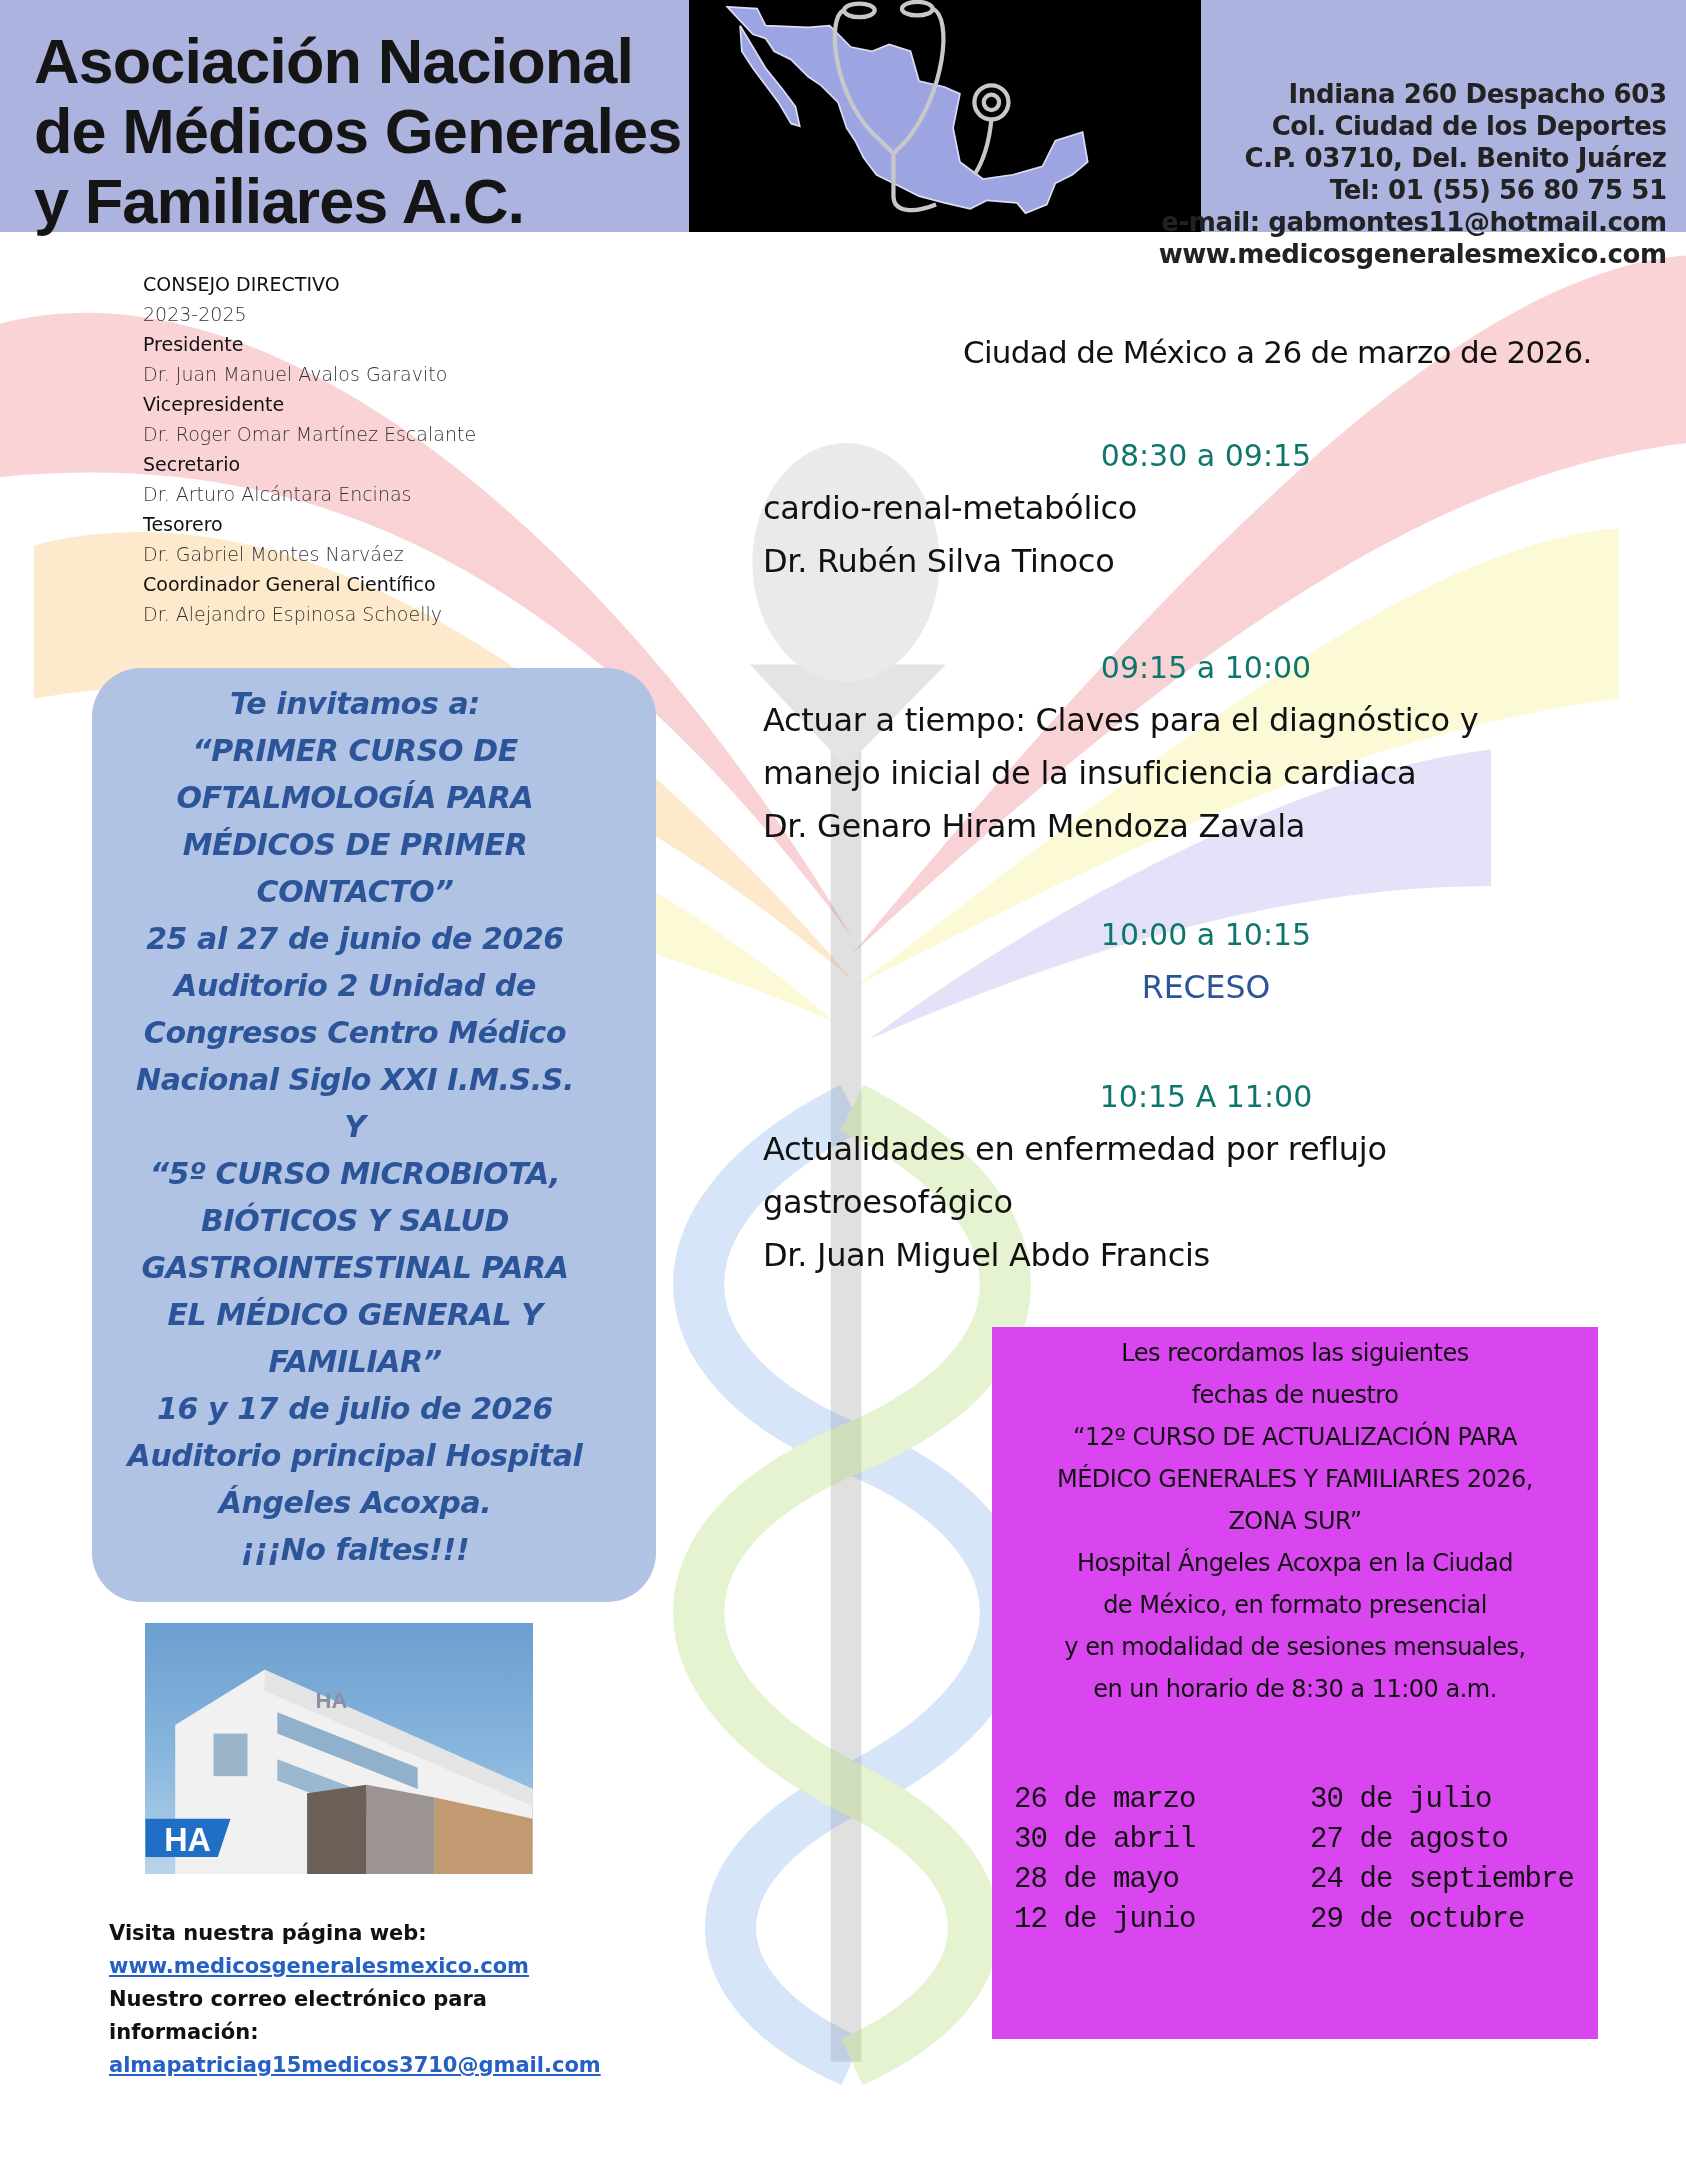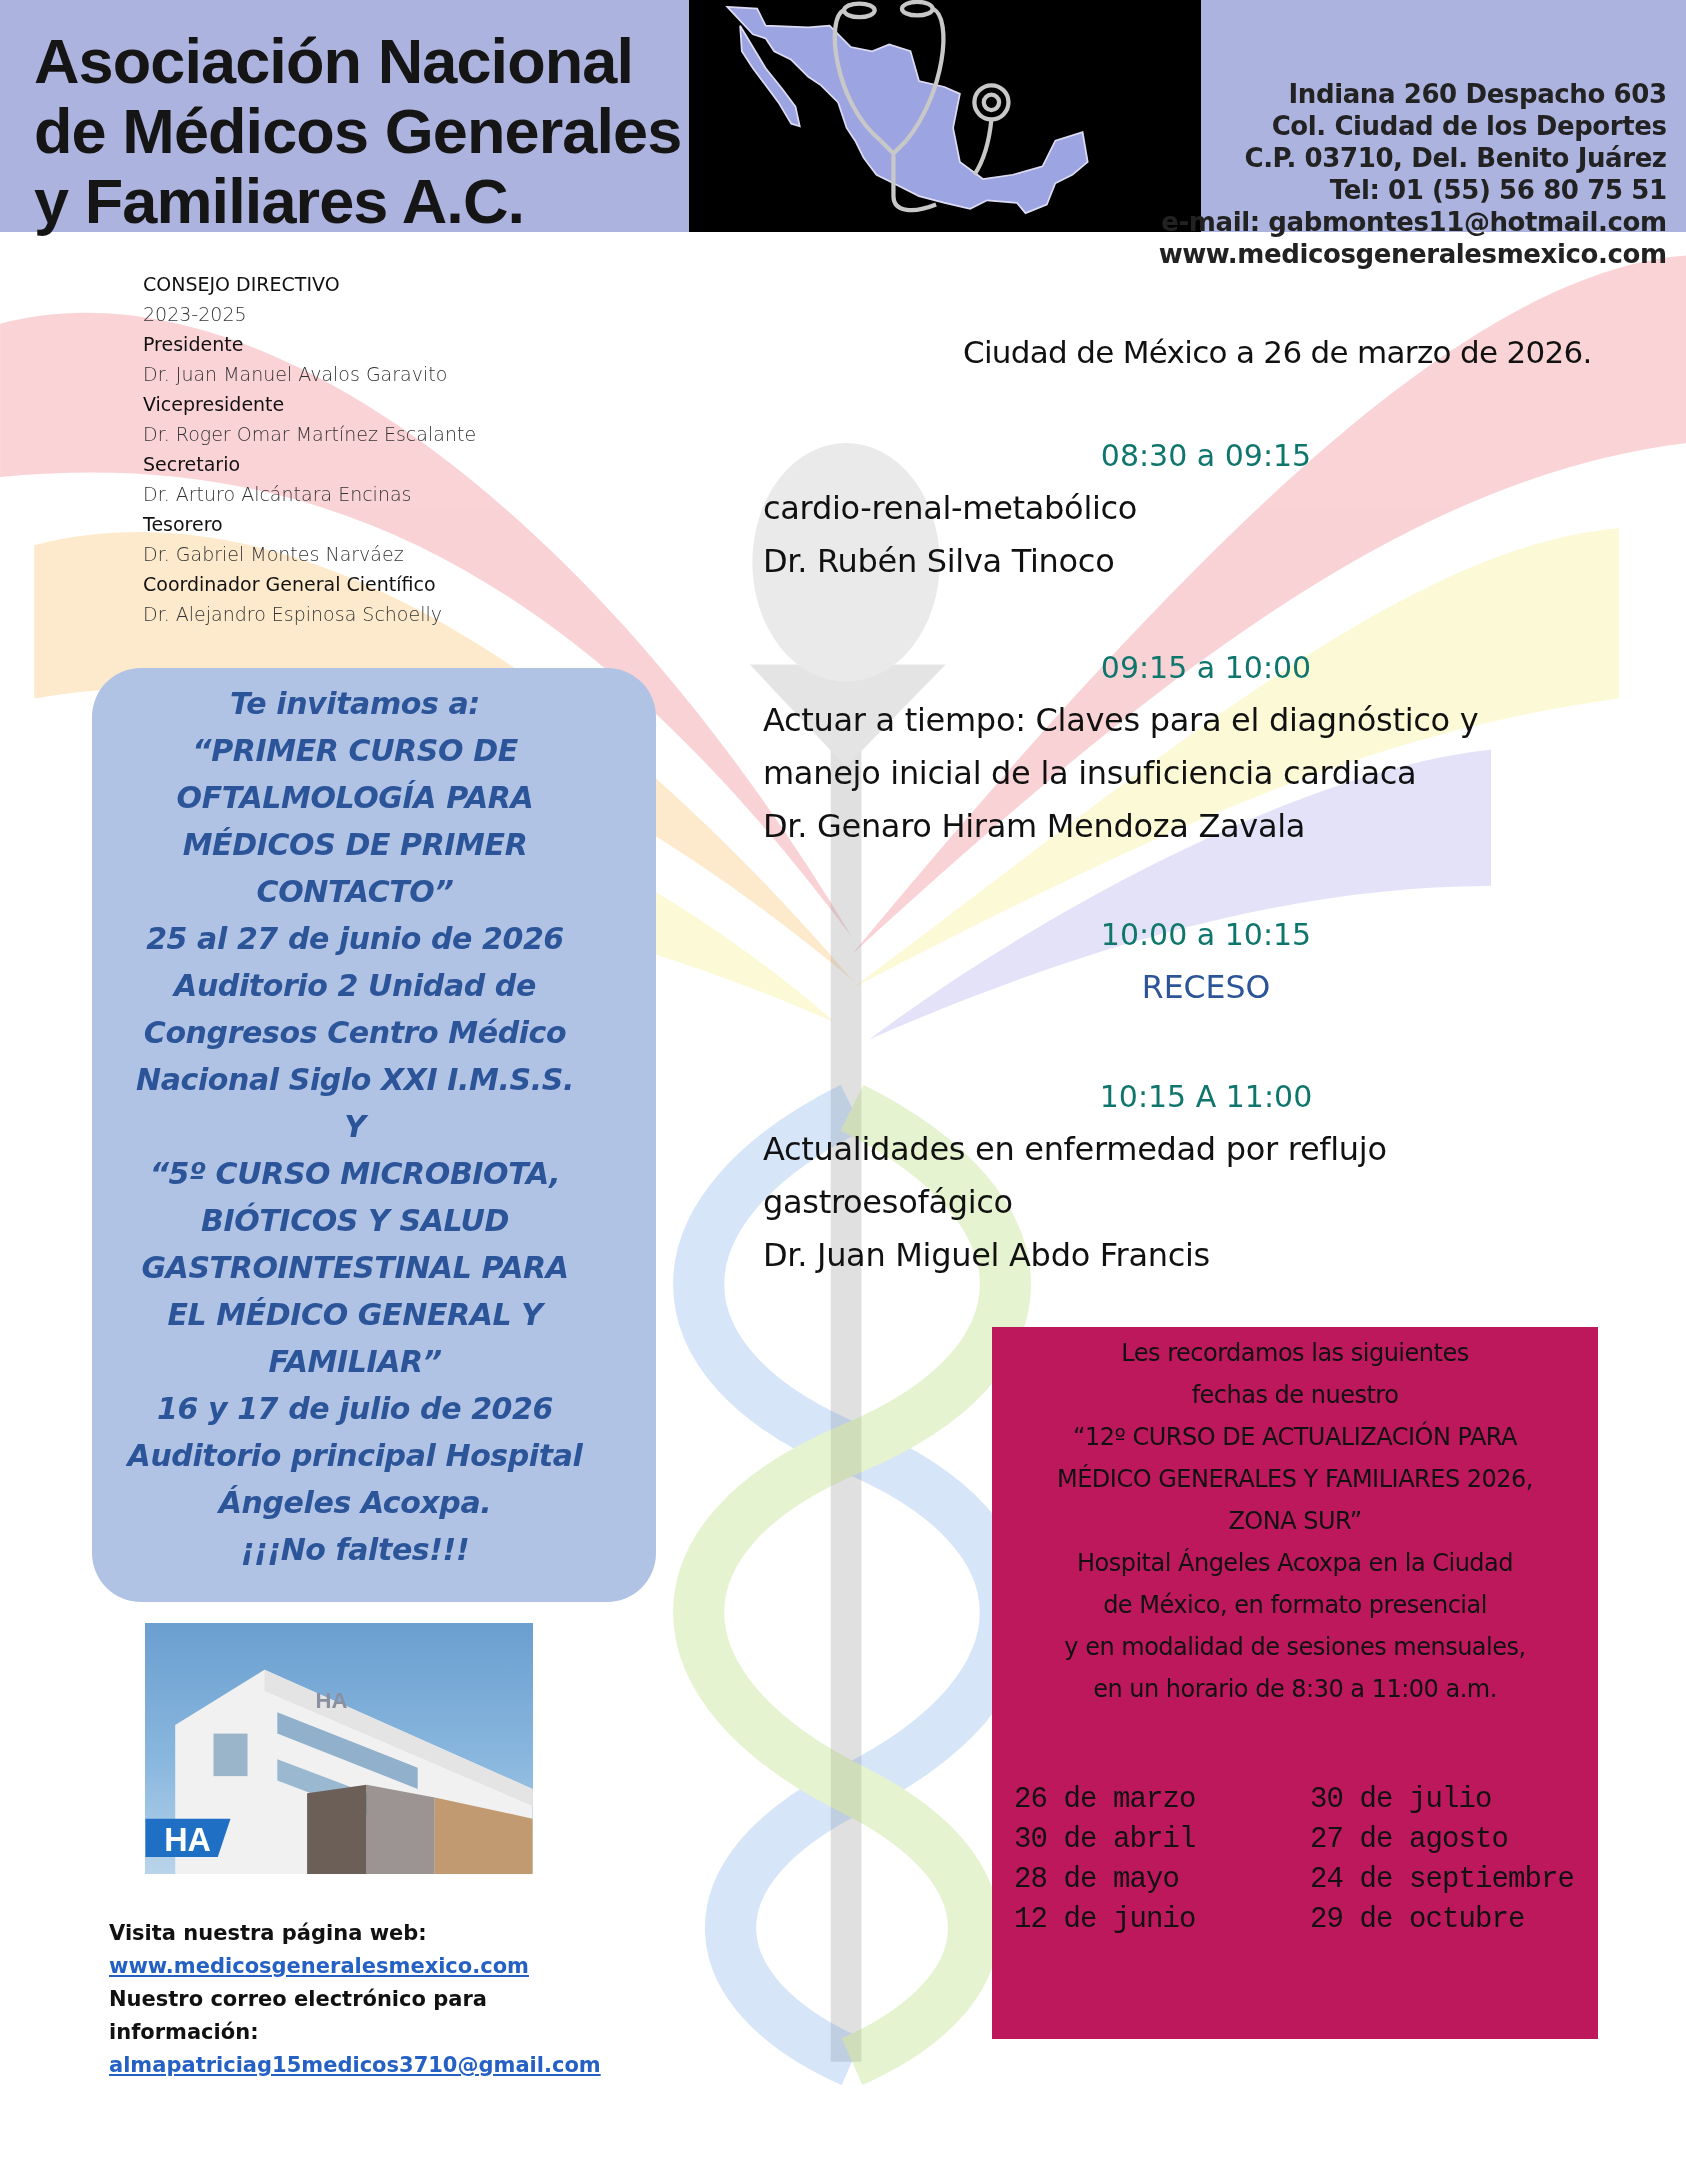--- a/index.html
+++ b/index.html
@@ -32,21 +32,21 @@
 
   
   .date-line { position:absolute; left:963px; top:334px; width:675px; font-family:"DejaVu Sans", sans-serif; font-size:31px; color:#111; letter-spacing:-0.7px; }
   .sched { position:absolute; left:763px; width:886px; font-family:"DejaVu Sans", sans-serif; color:#111; }
   .time { text-align:center; color:#0f766e; font-size:30px; line-height:53px; }
   .talk { font-size:32px; line-height:53px; font-weight:500; letter-spacing:-0.3px; }
   .talk.justify { text-align:justify; text-align-last:left; }
   .recess { text-align:center; color:#2c5599; font-size:31.5px; line-height:53px; }
 
   
-  .remind { position:absolute; left:992px; top:1327px; width:606px; height:712px; background:#be185d; }
+  .remind { position:absolute; left:992px; top:1327px; width:606px; height:712px; background:#d946ef; }
   .remind-text { position:absolute; left:0; top:0; width:606px; text-align:center; font-family:"DejaVu Sans", sans-serif; font-size:24px; line-height:42px; color:#111; letter-spacing:-0.5px; padding-top:5.1px; }
   .dates { position:absolute; top:1780px; font-family:Liberation Mono, monospace; font-size:29px; line-height:40px; color:#111; letter-spacing:-0.9px; }
 </style>
 </head>
 <body>
 
 <svg class="wm" width="1687" height="2181" style="left:0;top:0;" viewBox="0 0 1980 2560">
   <g opacity="0.22">
     <path d="M0 380 C 300 300, 700 600, 1000 1100 C 700 700, 400 520, 0 560 Z" fill="#e8384b"></path>
     <path d="M40 640 C 350 560, 700 800, 1000 1150 C 700 900, 400 760, 40 820 Z" fill="#f7a21b"></path>

